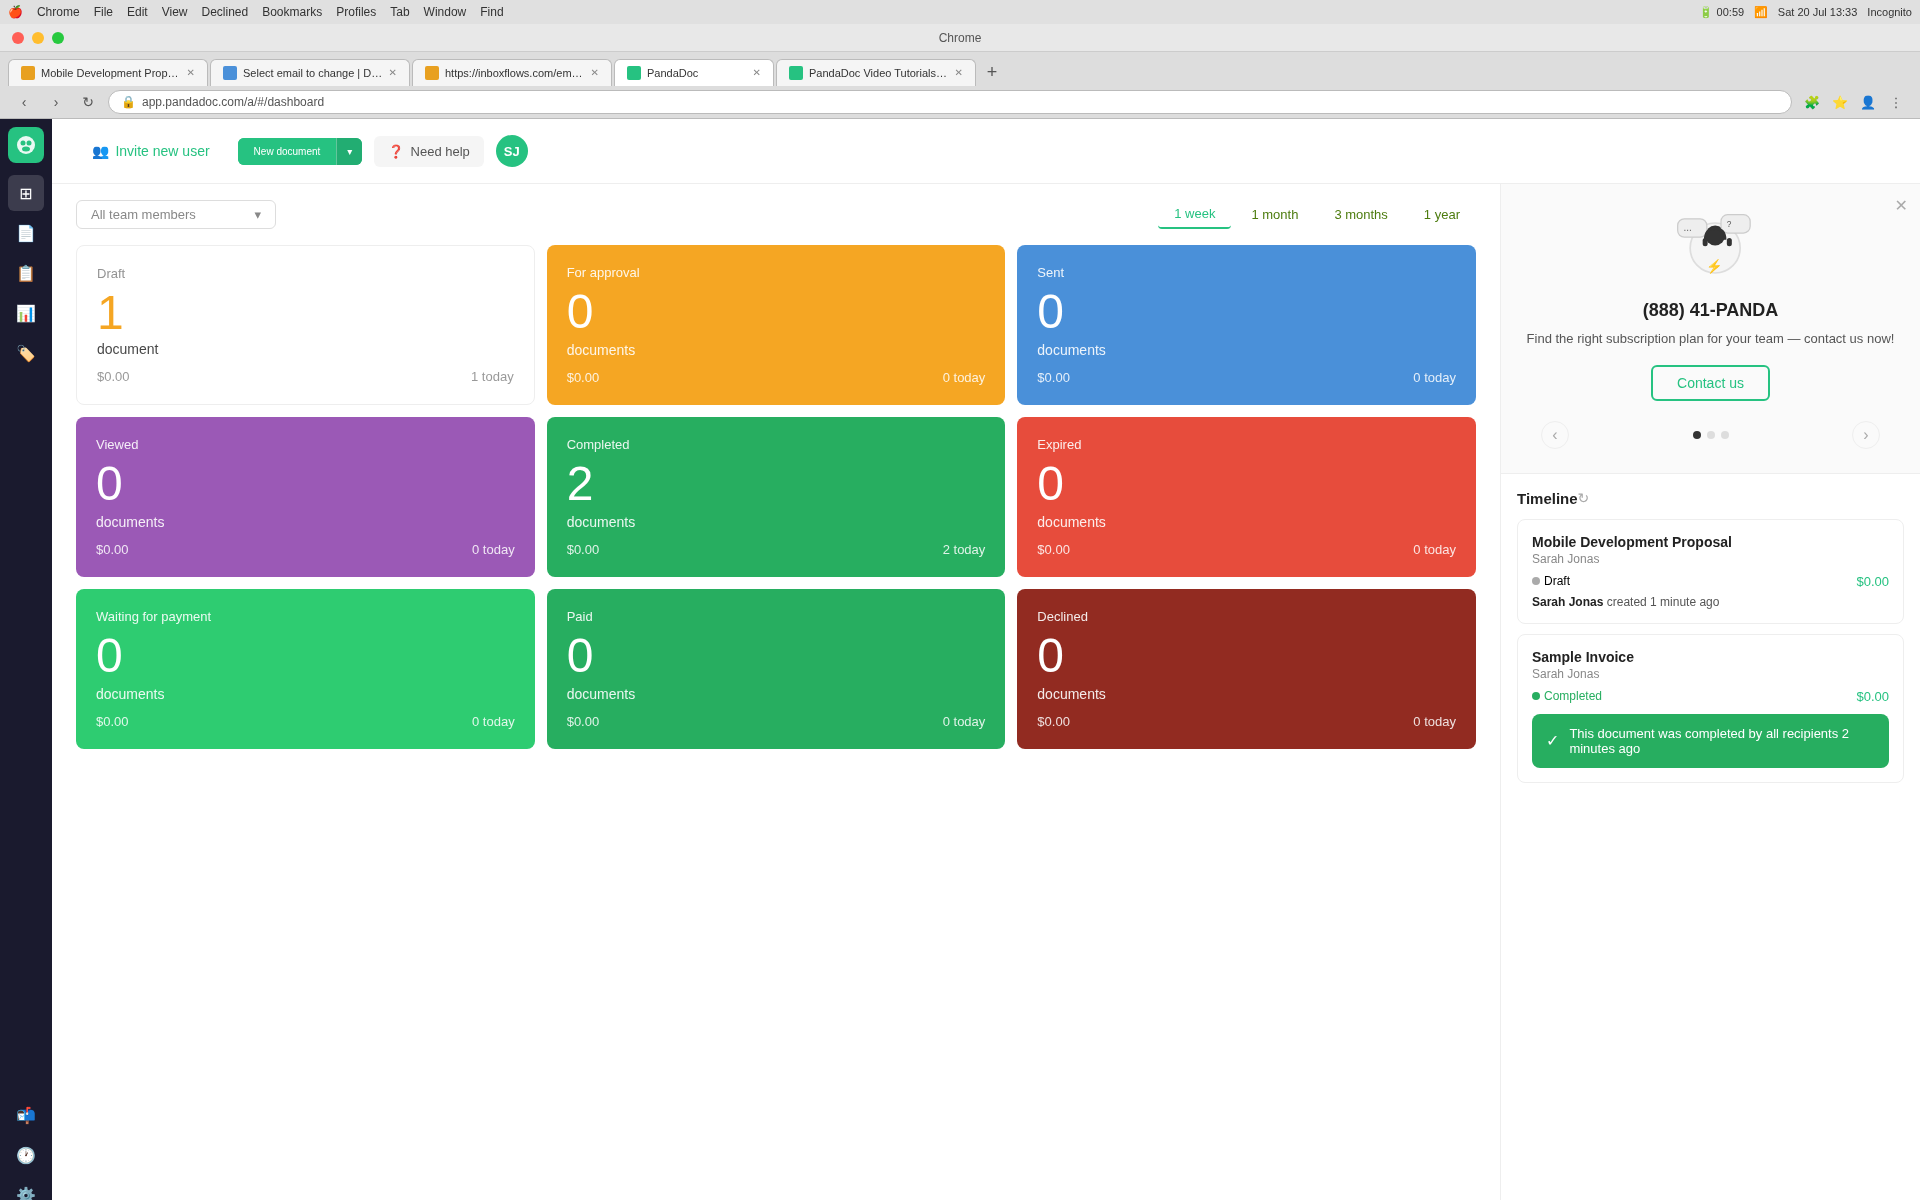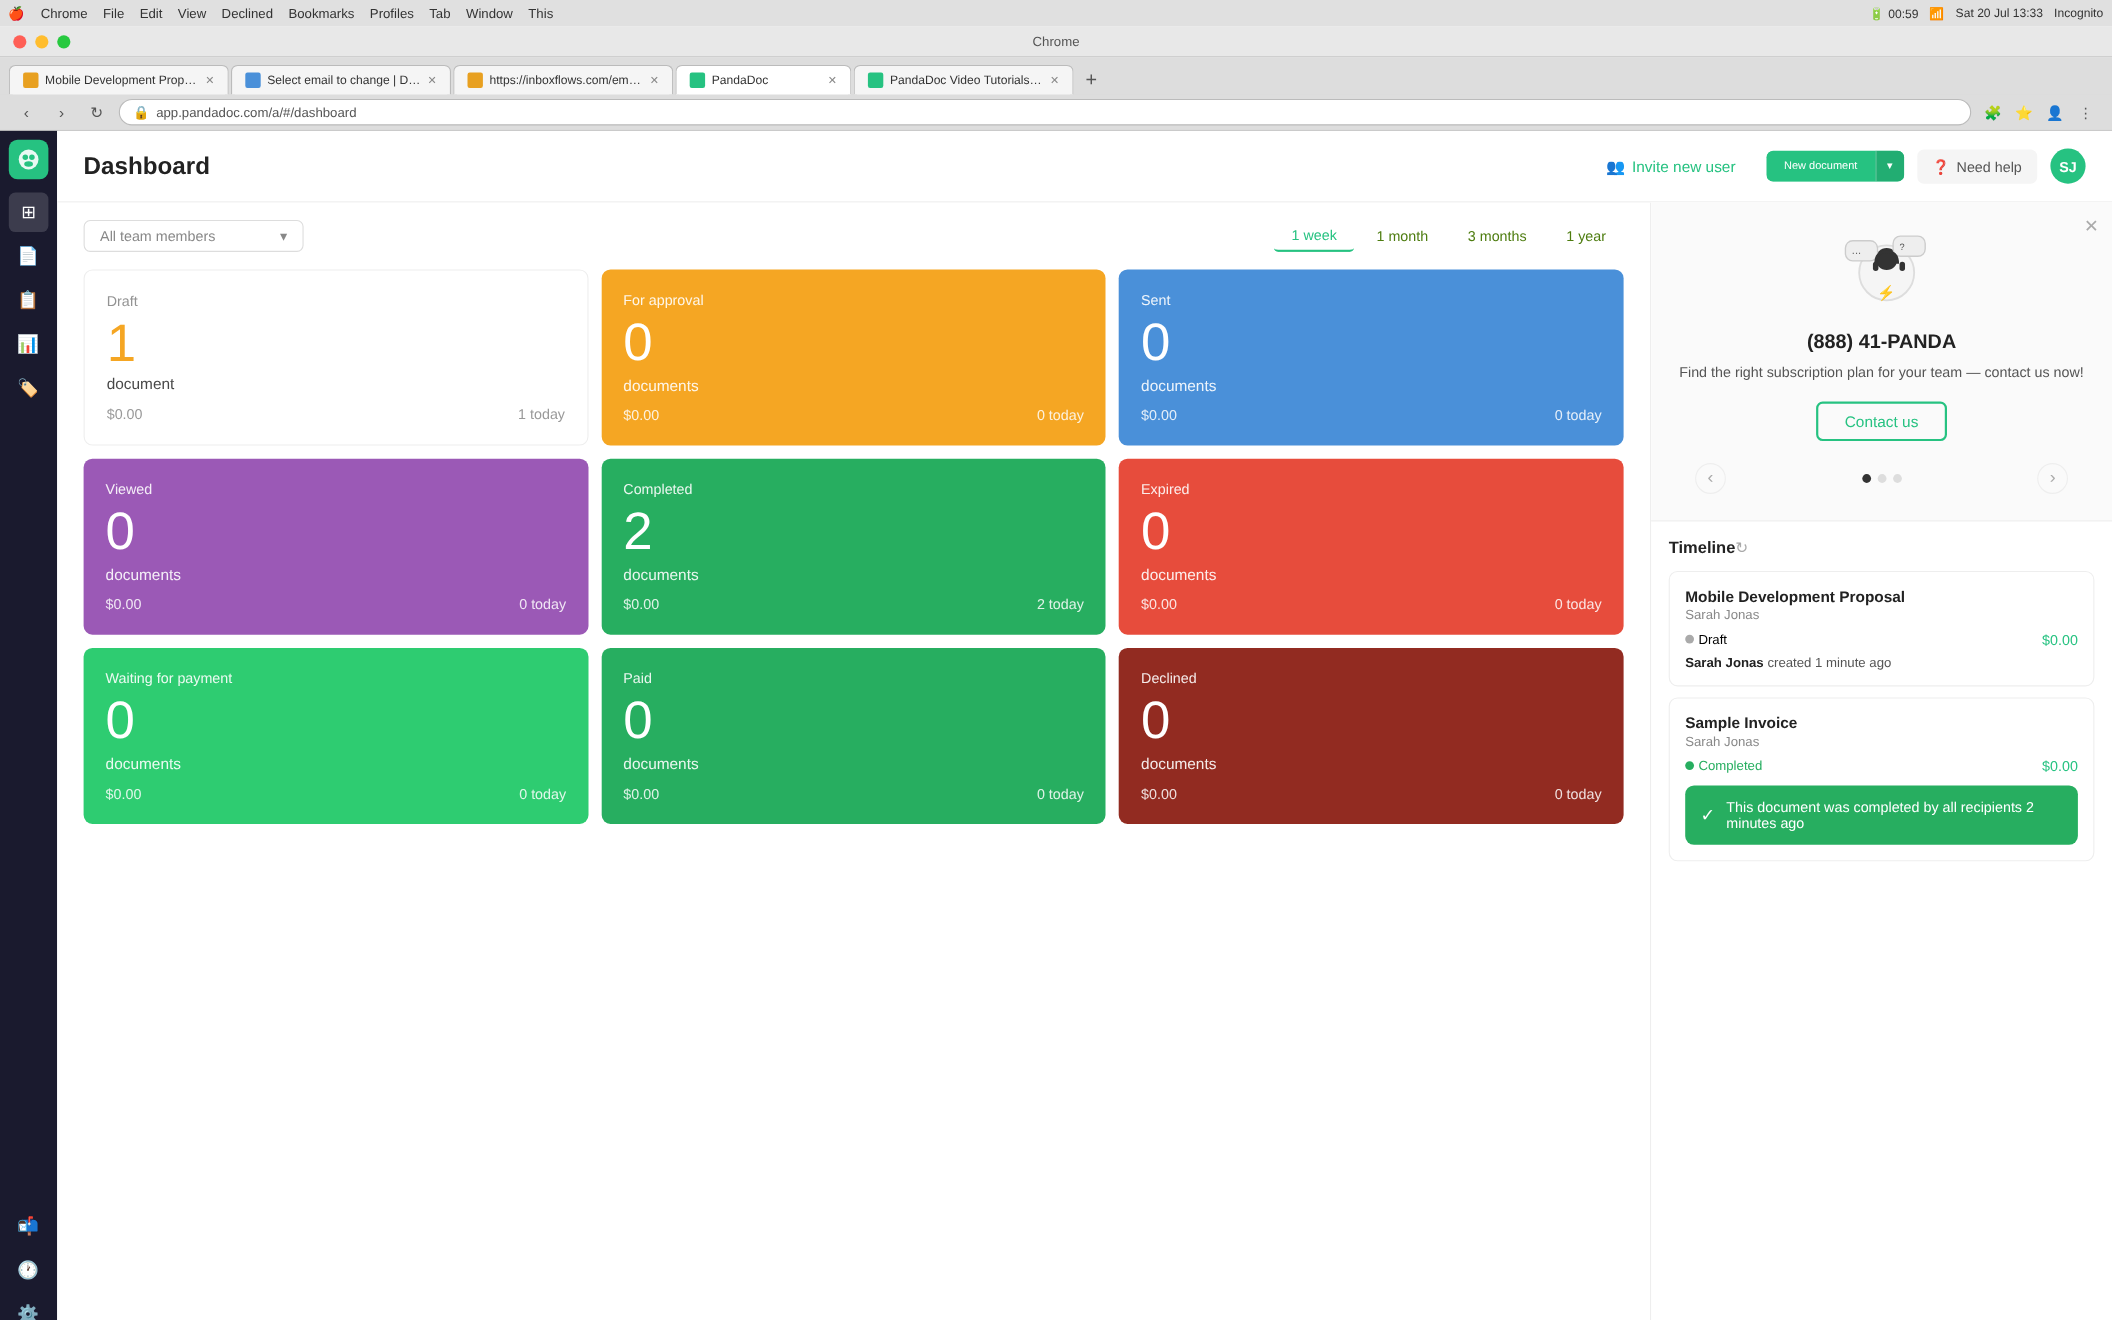--- a/index.html
+++ b/index.html
@@ -488,21 +488,21 @@
   <span>🍎</span>
   <span>Chrome</span>
   <span>File</span>
   <span>Edit</span>
   <span>View</span>
   <span>Declined</span>
   <span>Bookmarks</span>
   <span>Profiles</span>
   <span>Tab</span>
   <span>Window</span>
-  <span>This</span>
+  <span>Find</span>
   <div class="menu-bar-right">
     <span>🔋 00:59</span>
     <span>📶</span>
     <span>Sat 20 Jul  13:33</span>
     <span>Incognito</span>
   </div>
 </div>
 
 <div class="mac-titlebar">
   <div class="mac-btn mac-close"></div>
@@ -591,21 +591,20 @@
       <span>🕐</span>
     </div>
     <div class="sidebar-item">
       <span>⚙️</span>
     </div>
   </div>
 
   <div class="main-content">
 
     <div class="page-header">
-      <h1 class="page-title">Dashboard</h1>
       <div class="header-actions">
         <button class="invite-btn">
           <span>👥</span>
           <span>Invite new user</span>
         </button>
         <div class="new-doc-btn">
           <span class="new-doc-main">New document</span>
           <span class="new-doc-arrow">▾</span>
         </div>
         <button class="need-help-btn">

